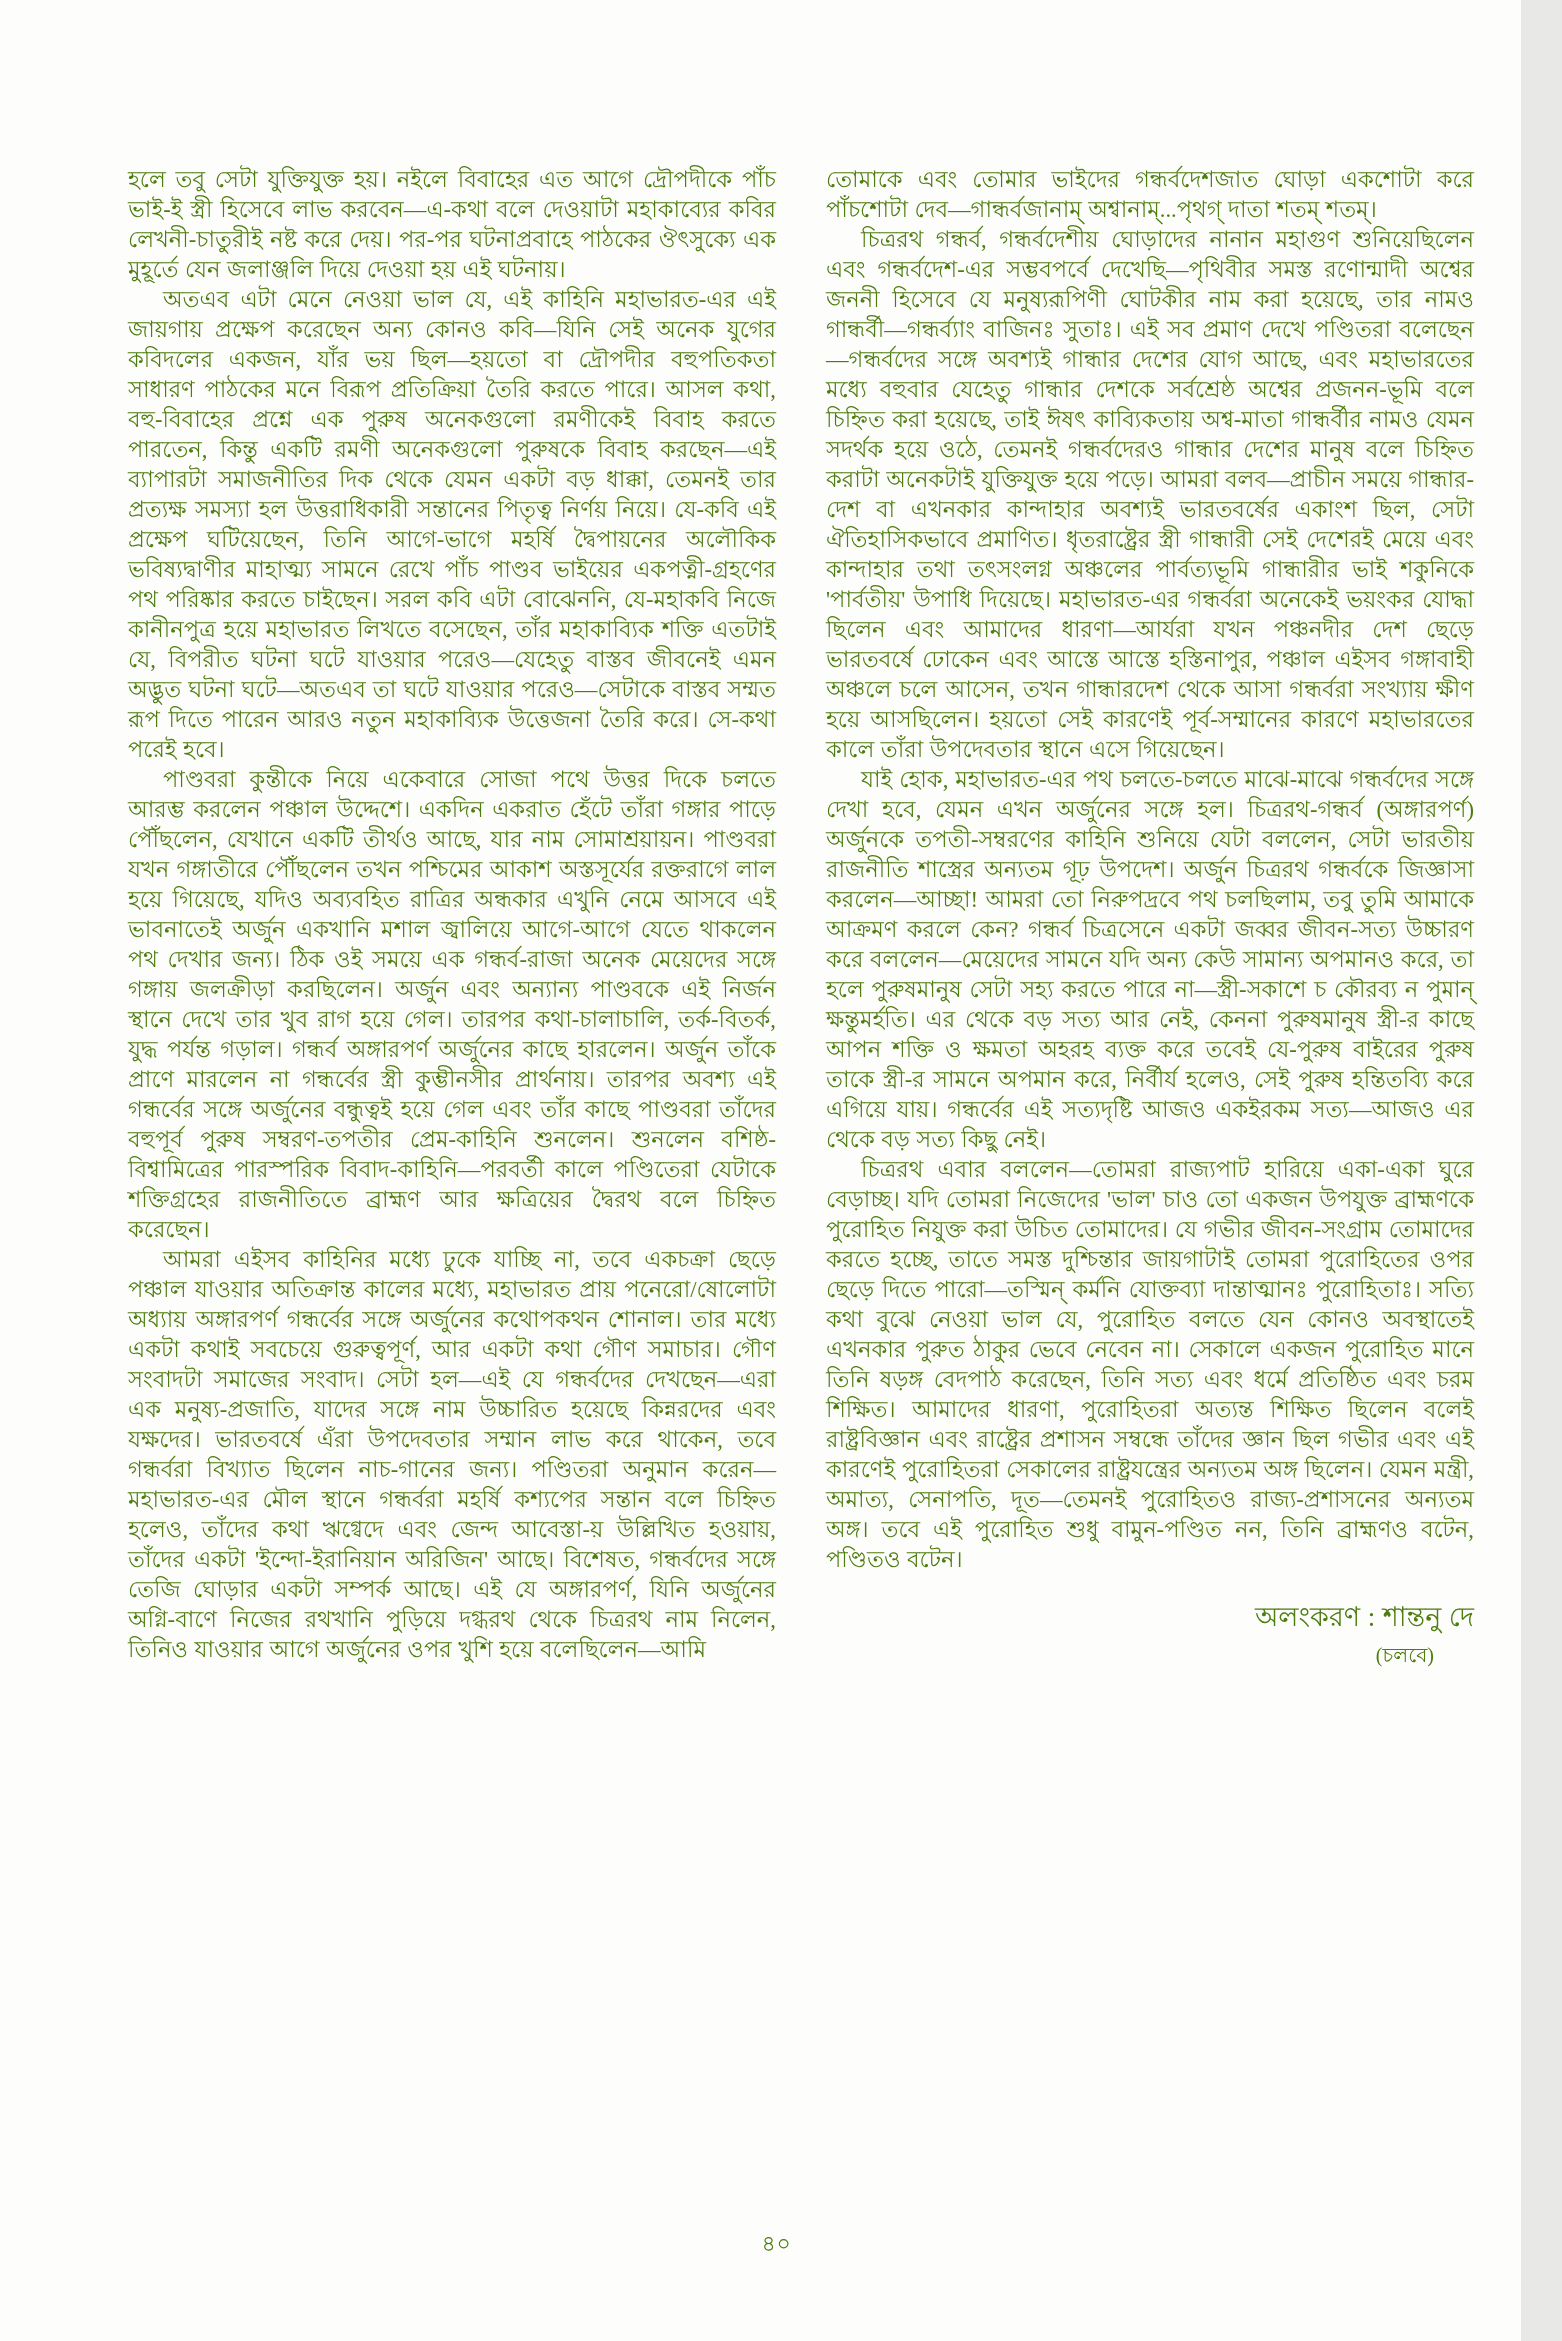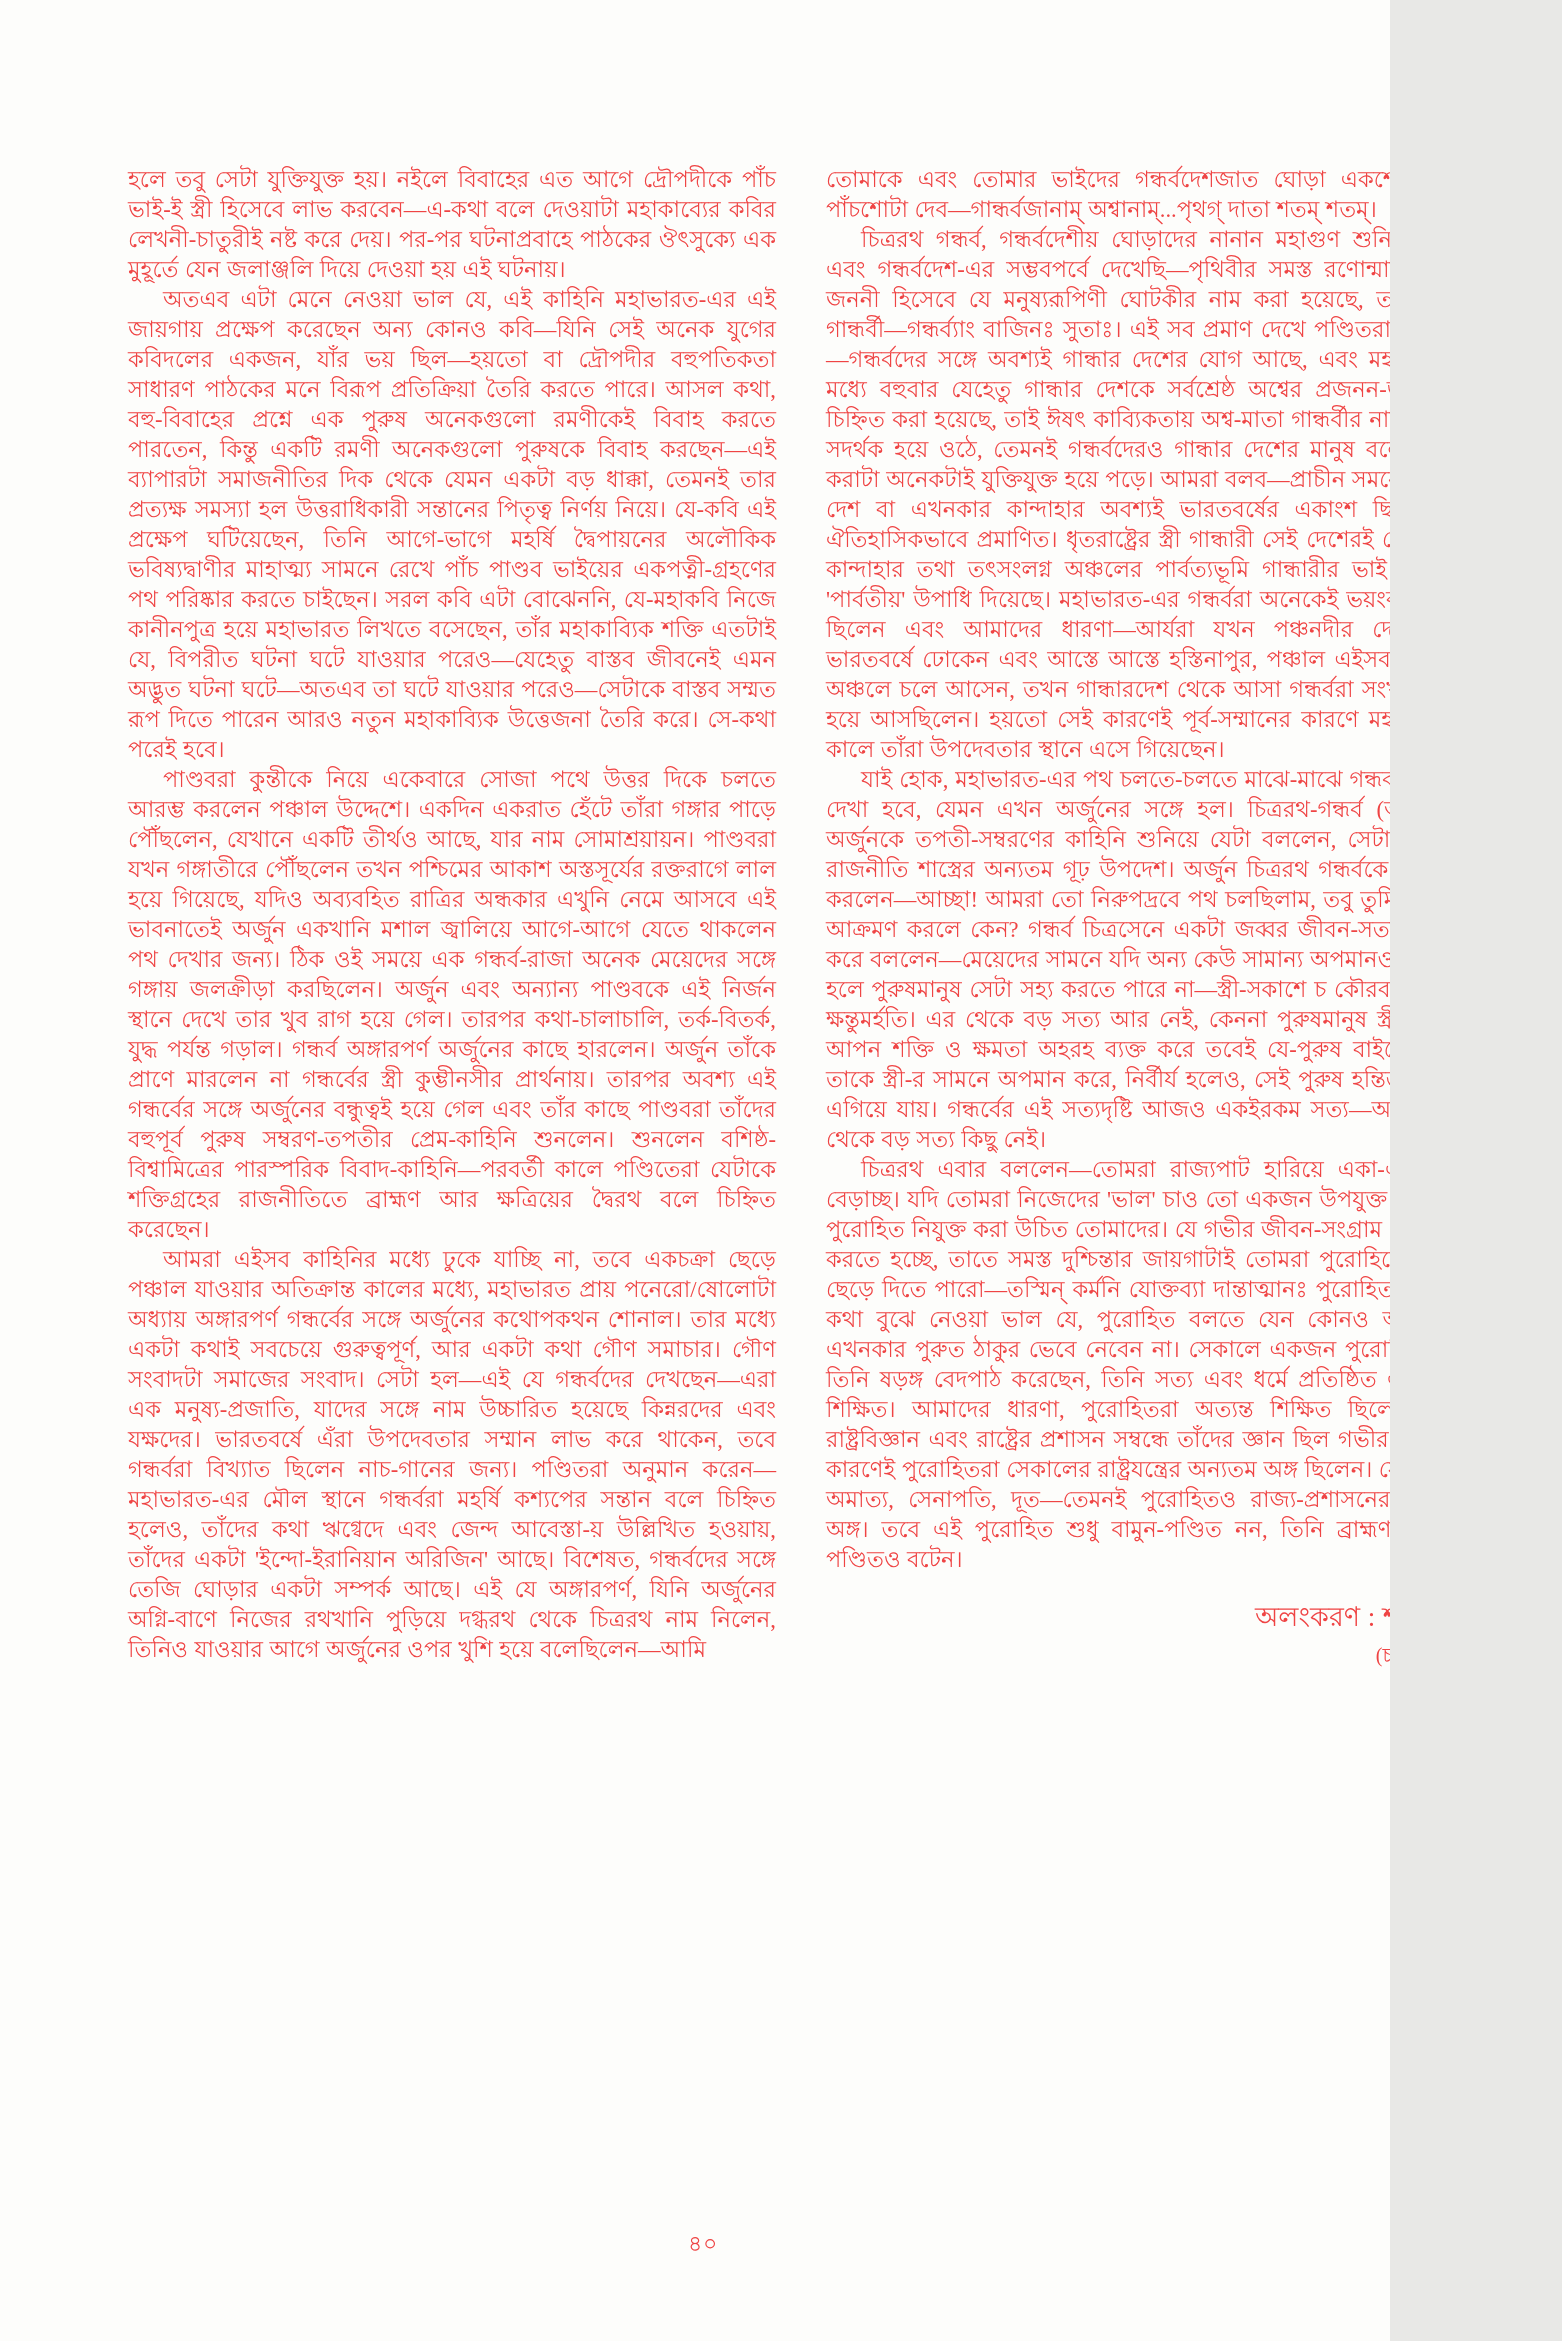--- a/index.html
+++ b/index.html
@@ -5,24 +5,24 @@
   * { margin: 0; padding: 0; box-sizing: border-box; }
 
   html, body {
     width: 1563px;
     height: 2342px;
     background: #e8e8e6;
   }
 
   .page {
     position: relative;
-    width: 1390px;
+    width: 1521px;
     height: 2342px;
     background: #fdfdfb;
-    color: #ef4444;
+    color: #4d7c0f;
     font-family: "Liberation Serif", "DejaVu Serif", serif;
     overflow: hidden;
   }
 
   .columns {
     display: flex;
     gap: 50px;
     padding: 165px 90px 0 128px;
   }
 
@@ -54,21 +54,21 @@
     text-align: right;
     padding-right: 40px;
     font-size: 20px;
     line-height: 31px;
     margin-top: 7px;
   }
 
   .page-number {
     position: absolute;
     bottom: 79px;
-    left: 8px;
+    left: 16px;
     width: 100%;
     text-align: center;
     font-size: 22px;
     letter-spacing: 0.8px;
   }
 </style>
 </head>
 <body>
 
 <div class="page">

